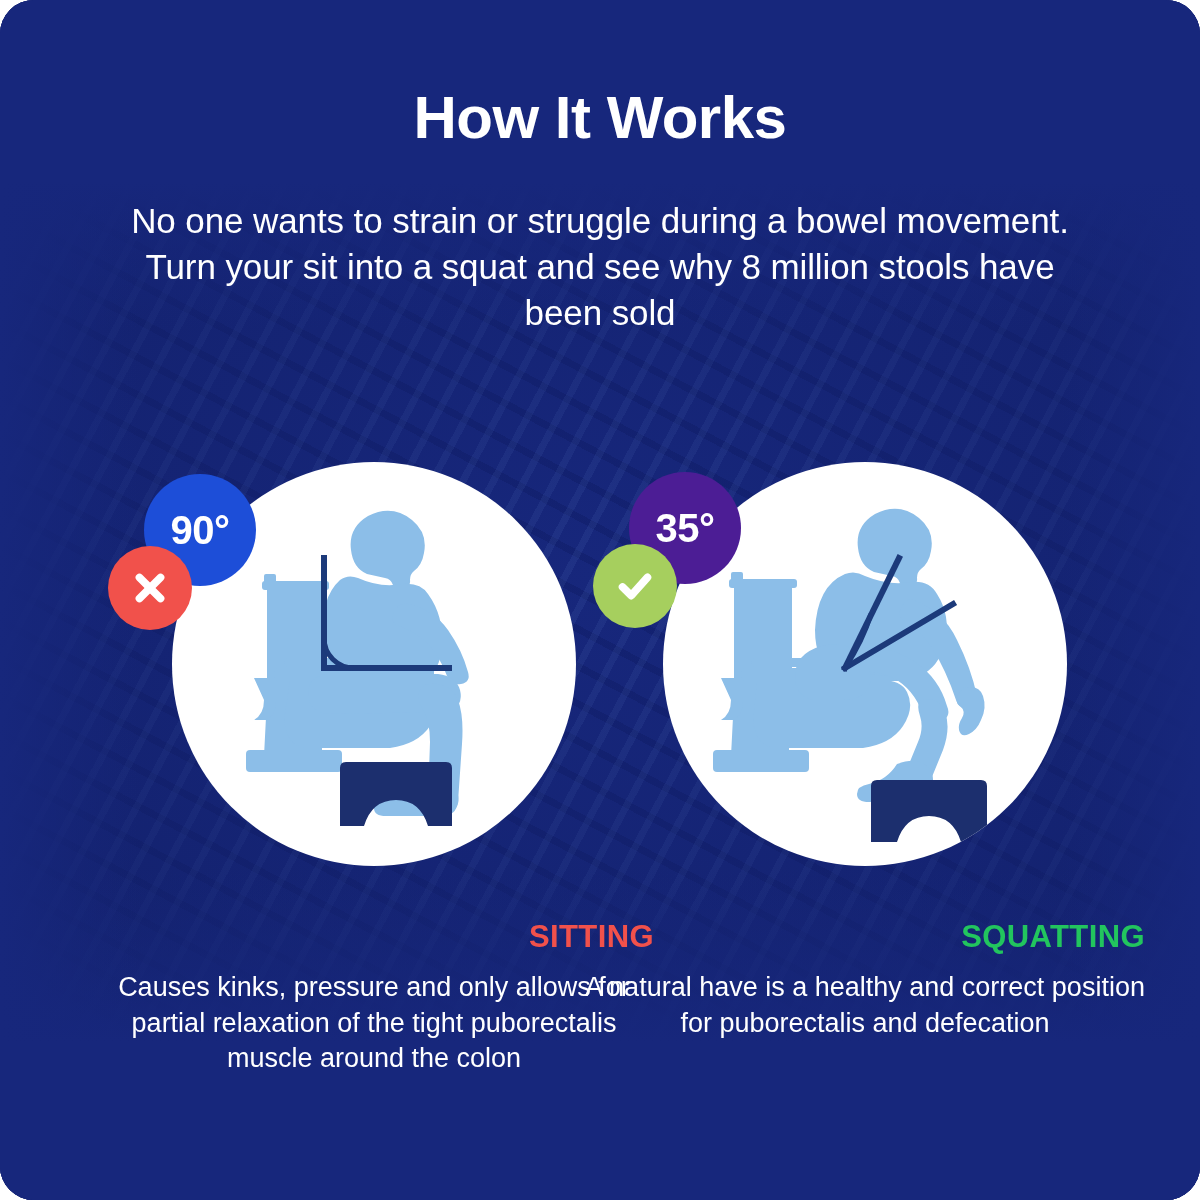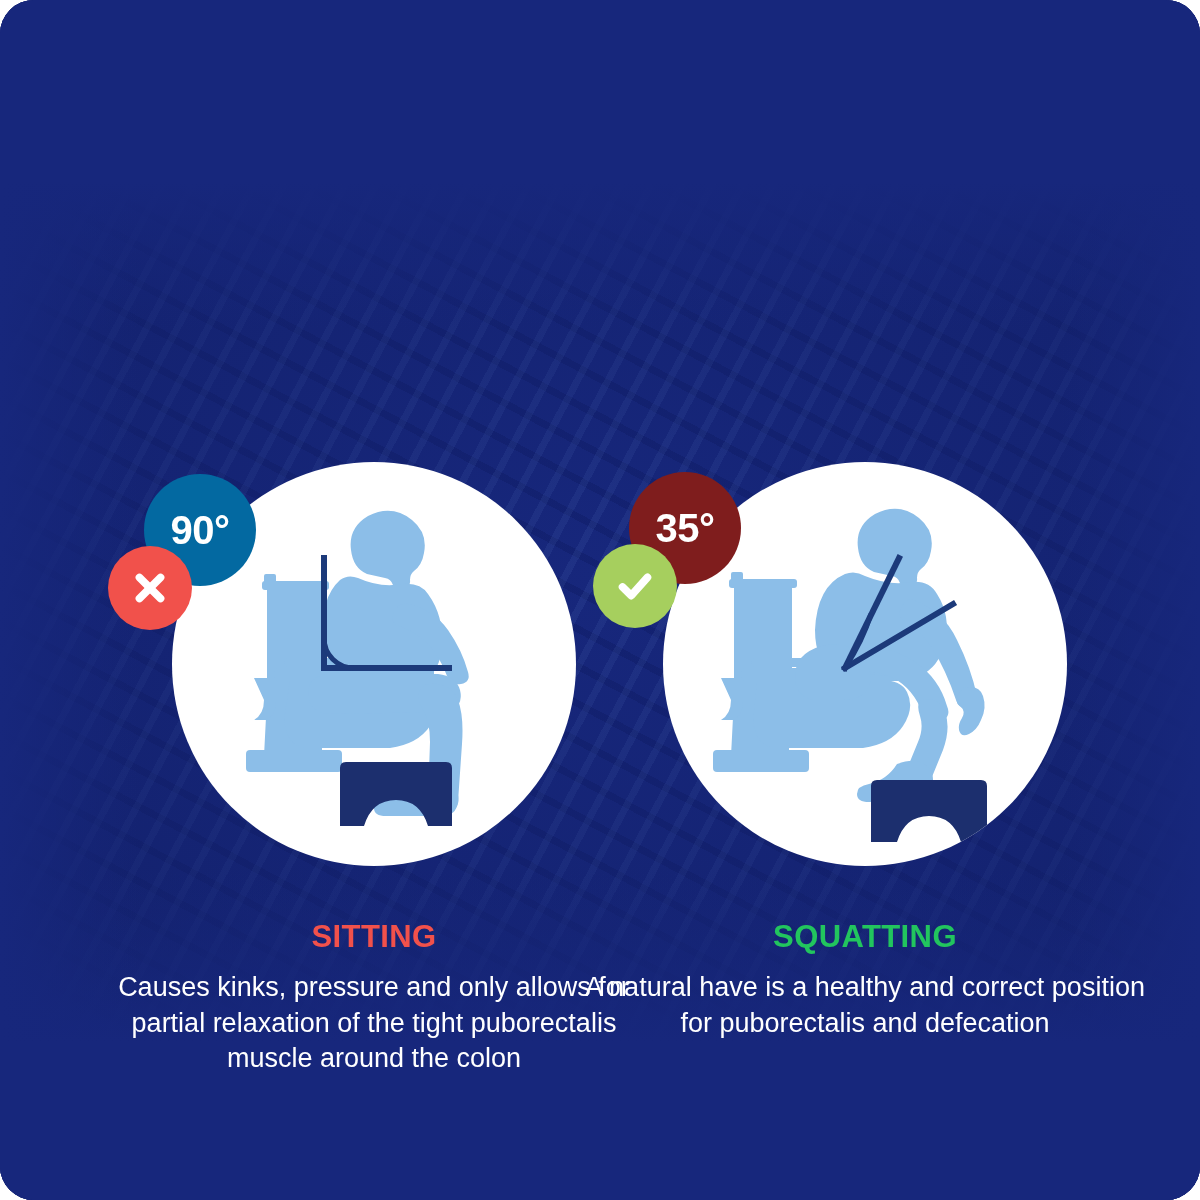--- a/index.html
+++ b/index.html
@@ -160,34 +160,34 @@
   .badge-small {
     position: absolute;
     width: 84px;
     height: 84px;
     border-radius: 50%;
     display: flex;
     align-items: center;
     justify-content: center;
     z-index: 4;
   }
-  .panel.left .badge-big   { left: 50px;  top: 12px;  background: #0369a1; }
+  .panel.left .badge-big   { left: 50px;  top: 12px;  background: #1d4ed8; }
   .panel.left .badge-small { left: 14px;  top: 84px;  background: #F1514B; }
-  .panel.right .badge-big  { left: 44px;  top: 10px;  background: #7f1d1d; }
+  .panel.right .badge-big  { left: 44px;  top: 10px;  background: #4c1d95; }
   .panel.right .badge-small{ left: 8px;   top: 82px;  background: #A6CF5E; }
 
   .badge-small svg { width: 46px; height: 46px; display: block; }
 
   
   .caption-head {
     position: absolute;
     top: 457px;
     left: 0;
     width: 560px;
-    text-align: center;
+    text-align: right;
     font-size: 31px;
     font-weight: 700;
     letter-spacing: 0.4px;
   }
   .panel.left  .caption-head { color: #F1514B; }
   .panel.right .caption-head { color: #22c55e; }
 
   .caption-body {
     position: absolute;
     top: 508px;
@@ -207,21 +207,23 @@
 
   <div class="bg-texture"></div>
   <div class="bg-vignette"></div>
   <div class="bg-flat-top"></div>
   <div class="bg-flat-bottom"></div>
   <div class="bg-flat-left"></div>
   <div class="bg-flat-right"></div>
 
   <div class="content">
 
-
+    <div class="title">How It Works</div>
+
+    <div class="subtitle">No one wants to strain or struggle during a bowel movement. Turn your sit into a squat and see why 8 million stools have been sold</div>
 
     <div class="panel left">
 
       <div class="disc">
         <svg viewBox="0 0 404 404" xmlns="http://www.w3.org/2000/svg" aria-hidden="true">
 
           <g fill="#8CBEE8">
             <rect x="92" y="112" width="12" height="10" rx="2"></rect>
             <rect x="95" y="120" width="57" height="96"></rect>
             <rect x="90" y="119" width="67" height="9" rx="3"></rect>

